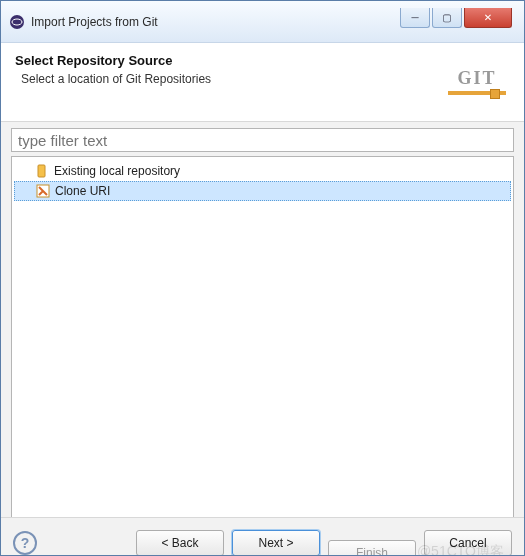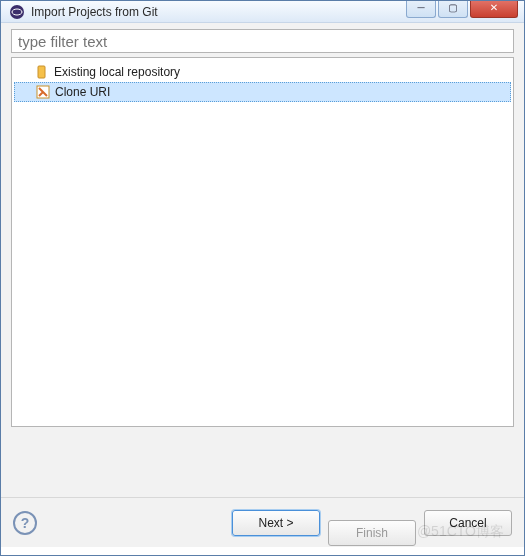--- a/index.html
+++ b/index.html
@@ -1,18 +1,18 @@
 <!DOCTYPE html>
 <html><head>
 <meta charset="utf-8">
 <style>
 * { box-sizing: border-box; margin: 0; padding: 0; font-family: "Segoe UI", Tahoma, sans-serif; }
 body { background: #fff; width: 525px; height: 556px; overflow: hidden; border: 1px solid #5a7da8; }
 
-.titlebar { height: 22px; background: linear-gradient(#f7fbff, #dde9f7); border-bottom: 1px solid #c7d6e8; display: flex; align-items: center; padding: 0 0 0 8px; }
+.titlebar { height: 42px; background: linear-gradient(#f7fbff, #dde9f7); border-bottom: 1px solid #c7d6e8; display: flex; align-items: center; padding: 0 6px 0 8px; }
 .titlebar-icon { width: 16px; height: 16px; margin-right: 6px; }
 .titlebar-title { font-size: 12px; color: #2b2b2b; flex: 1; }
 .winbtns { display: flex; height: 20px; margin-top: -8px; }
 .winbtn { width: 30px; height: 20px; border: 1px solid #8aa9cf; border-top: none; background: linear-gradient(#eaf2fb,#cfe1f4); display: flex; align-items: center; justify-content: center; font-size: 10px; color: #334; border-radius: 0 0 3px 3px; margin-right: 2px; }
 .winbtn.close { width: 48px; background: linear-gradient(#e67a6f,#c94030); color: #fff; border-color: #9b3428; margin-right: 6px; }
 
 .header { background: #fff; padding: 10px 14px 12px 14px; display: flex; border-bottom: 1px solid #d8d8d8; }
 .header-text { flex: 1; }
 .header-title { font-size: 13px; font-weight: bold; color: #111; margin-bottom: 4px; }
 .header-sub { font-size: 12px; color: #333; padding-left: 6px; }
@@ -53,20 +53,30 @@
   </span>
   <span class="titlebar-title">Import Projects from Git</span>
   <div class="winbtns">
     <div class="winbtn">─</div>
     <div class="winbtn">▢</div>
     <div class="winbtn close">✕</div>
   </div>
 </div>
 
 <div class="window-body">
+  <div class="header">
+    <div class="header-text">
+      <div class="header-title">Select Repository Source</div>
+      <div class="header-sub">Select a location of Git Repositories</div>
+    </div>
+    <div class="header-img">
+      <div class="git-label">GIT</div>
+      <div class="git-bar"></div>
+    </div>
+  </div>
 
   <div class="middle">
     <div class="content">
       <input class="filter" type="text" placeholder="type filter text" style="">
       <div class="tree">
         <div class="tree-item">
           <span class="icon">
             <svg viewBox="0 0 16 16">
                 <rect x="4" y="2" width="7" height="12" rx="1" fill="#f5c04a" stroke="#c8902b"></rect>
               </svg>
@@ -82,19 +92,20 @@
           </span>
           <span>Clone URI</span>
         </div>
       </div>
     </div>
   </div>
 
   <div class="footer">
     <div class="help-icon">?</div>
     <div class="footer-spacer"></div>
+    <button class="btn">&lt; Back</button>
     <button class="btn default">Next &gt;</button>
     <button class="btn" disabled="">Finish</button>
     <button class="btn">Cancel</button>
   </div>
 
   <div class="watermark">@51CTO博客</div>
 </div>
 
 </body></html>

